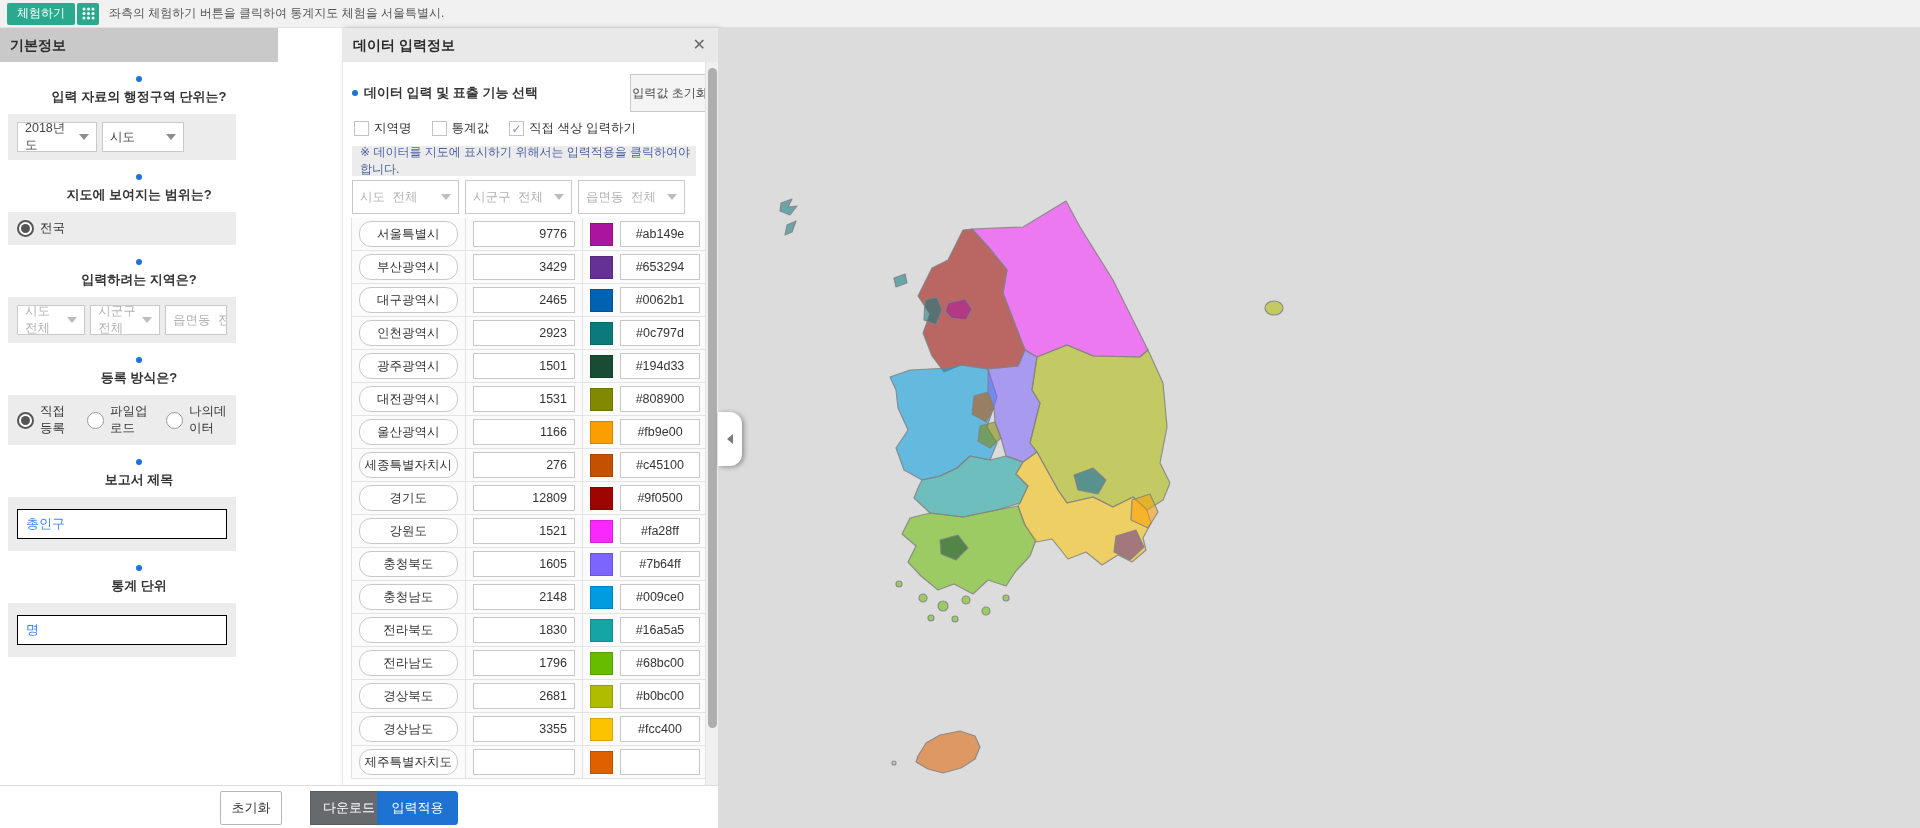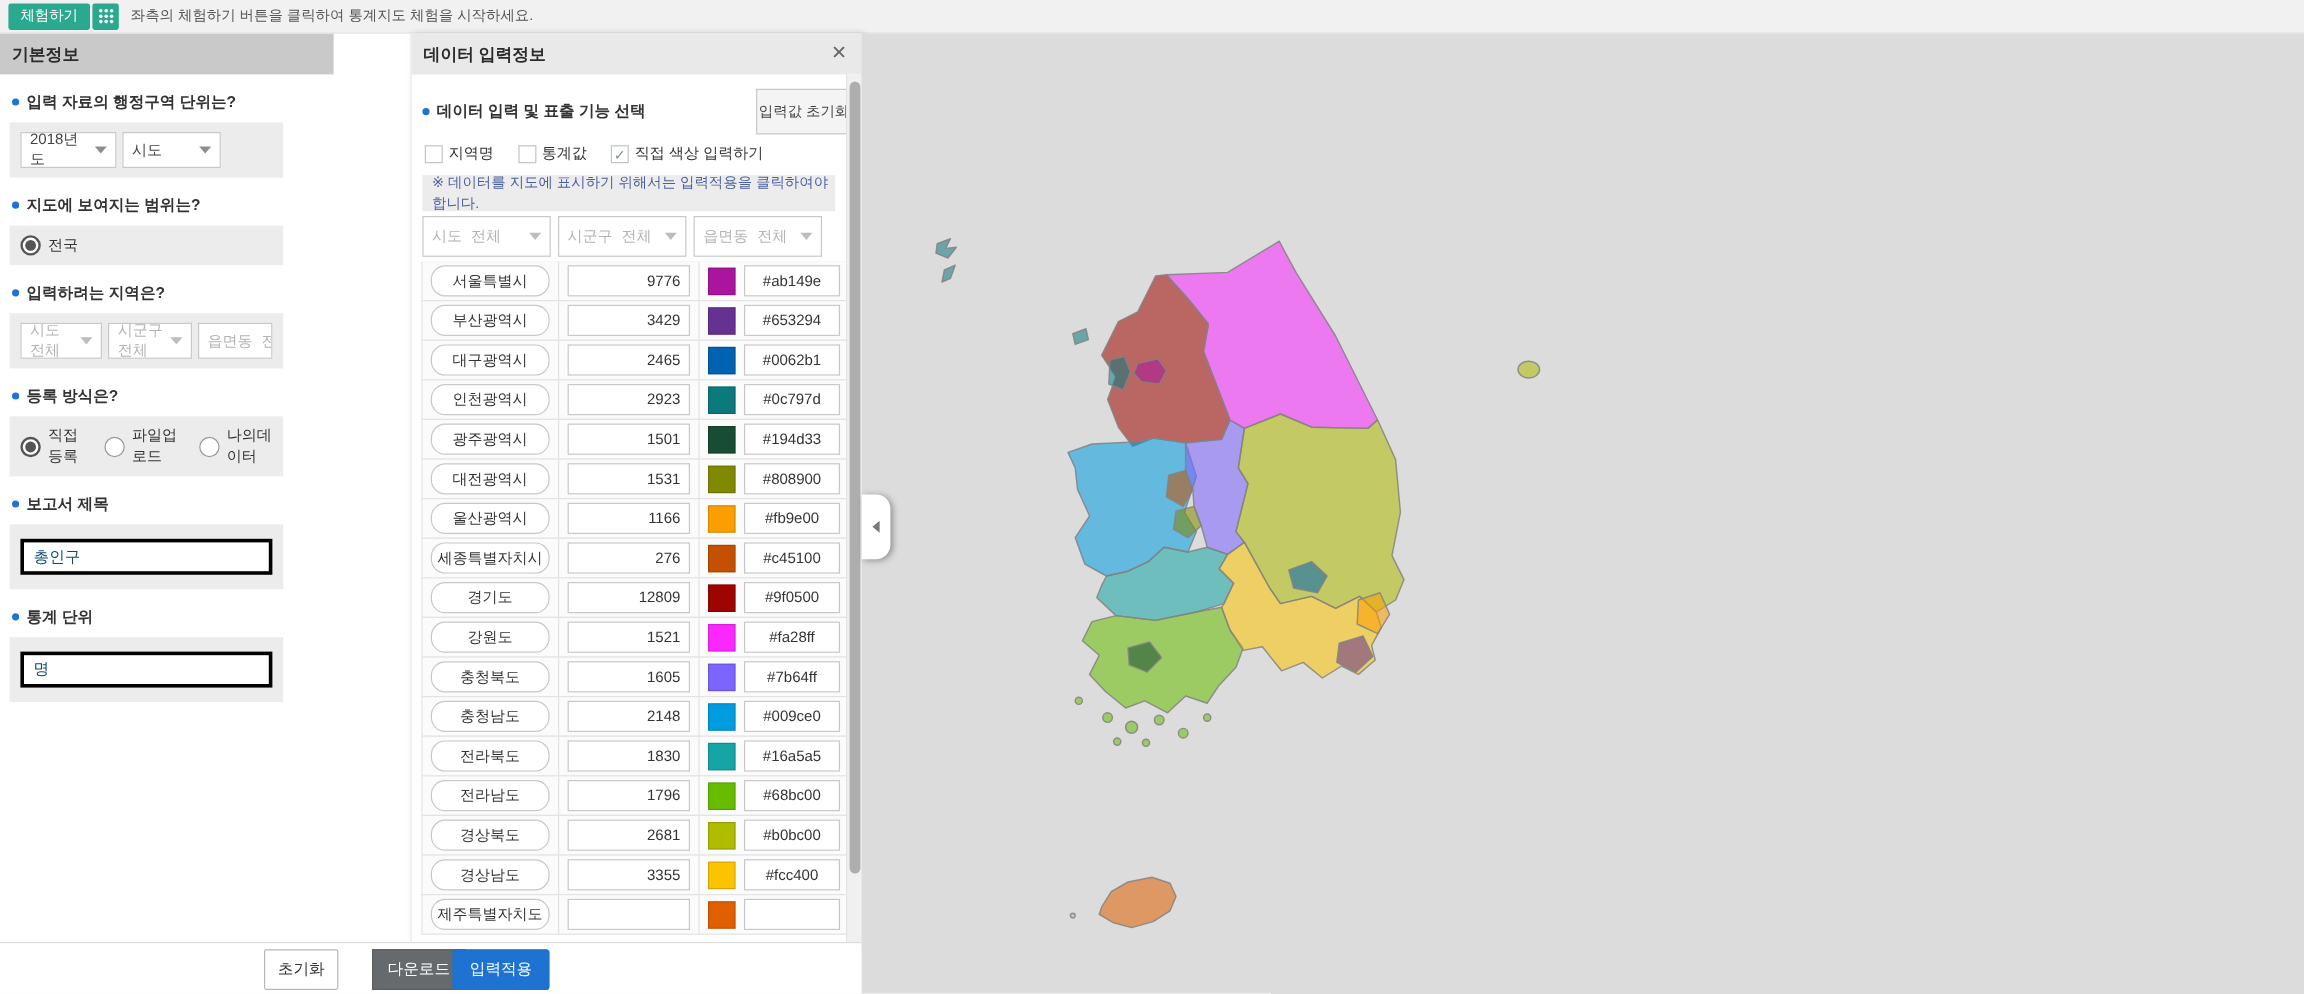--- a/index.html
+++ b/index.html
@@ -15,36 +15,36 @@
   .grid-btn { margin-left:2px; width:22px; height:22px; background:#2ba98e; border-radius:2px;
     display:flex; align-items:center; justify-content:center; cursor:pointer; }
   .topbar-msg { margin-left:10px; font-size:12px; color:#555; }
 
   
   .panel-header { height:34px; line-height:34px; padding-left:10px; font-size:14px;
     font-weight:bold; color:#2b2b2b; }
   .basic-panel { position:absolute; left:0; top:28px; width:278px; height:800px; background:#fff; }
   .basic-panel .panel-header { background:#c9c9c9; }
   .q-label { display:flex; align-items:center; gap:6px; margin:14px 10px 8px 10px;
-    font-size:13px; font-weight:bold; color:#333; }
+    font-size:13px; font-weight:bold; color:#333;flex-direction:column; }
   .bullet { width:5px; height:5px; border:3px solid #1b74d8; border-radius:50%; background:#fff; flex:0 0 auto; }
   .gray-box { background:#ececec; margin:0 0 0 8px; width:228px; padding:8px 9px; display:flex; gap:5px; align-items:center; }
   .fake-select { background:#fff; border:1px solid #c9c9c9; height:30px; display:flex;
     align-items:center; justify-content:space-between; padding:0 7px; font-size:12.5px; color:#444; cursor:pointer; }
   .fake-select .caret { width:0; height:0; border-left:5px solid transparent; border-right:5px solid transparent;
     border-top:6px solid #8d8d8d; margin-left:4px; flex:0 0 auto; }
   .fake-select.disabled { color:#b3b3b3;font-family:Liberation Mono, monospace; }
   .fake-select.disabled .caret { border-top-color:#bdbdbd; }
   .radio { width:17px; height:17px; border:1px solid #9a9a9a; border-radius:50%; background:#fff;
     display:inline-flex; align-items:center; justify-content:center; flex:0 0 auto; cursor:pointer; }
   .radio.selected { border:2px solid #555; }
   .radio.selected::after { content:""; width:9px; height:9px; border-radius:50%; background:#555; }
   .radio-item { display:flex; align-items:center; gap:6px; font-size:12.5px; color:#333; }
-  .text-input { background:#fff; border:3px solid #000000; height:30px; width:100%;
-    font-size:13px; color:#0c4a6e; padding:0 8px; font-family:inherit; }
+  .text-input { background:#fff; border:1px solid #000000; height:30px; width:100%;
+    font-size:13px; color:#3b82f6; padding:0 8px; font-family:inherit; }
 
   
   .data-panel { position:absolute; left:342px; top:28px; width:376px; height:757px; background:#fff;
     border-left:1px solid #e8e8e8; box-shadow:3px 0 6px rgba(0,0,0,.18); }
   .data-panel .panel-header { background:#e9e9e9; display:flex; justify-content:space-between; align-items:center; padding-right:12px; }
   .close-icon { font-size:16px; color:#666; font-weight:normal; cursor:pointer; line-height:1; }
   .section-row { position:absolute; left:9px; top:42px; width:358px; height:46px;
     display:flex; align-items:center; justify-content:space-between; }
   .section-label { display:flex; align-items:center; gap:6px; font-size:13px; font-weight:bold; color:#333; }
   .reset-values-btn { width:80px; height:38px; background:#f4f4f4; border:1px solid #c9c9c9;
@@ -107,21 +107,21 @@
           <circle cx="11" cy="2" r="1.5"></circle>
       <circle cx="2" cy="6.5" r="1.5"></circle>
           <circle cx="6.5" cy="6.5" r="1.5"></circle>
           <circle cx="11" cy="6.5" r="1.5"></circle>
       <circle cx="2" cy="11" r="1.5"></circle>
           <circle cx="6.5" cy="11" r="1.5"></circle>
           <circle cx="11" cy="11" r="1.5"></circle>
         </g>
     </svg>
   </span>
-  <span class="topbar-msg">좌측의 체험하기 버튼을 클릭하여 통계지도 체험을 시작하세요.</span>
+  <span class="topbar-msg">좌측의 체험하기 버튼을 클릭하여 통계지도 체험을 서울특별시.</span>
 </div>
 
 <div class="basic-panel">
   <div class="panel-header">기본정보</div>
 
   <div class="q-label">
     <span class="bullet"></span>
     <span>입력 자료의 행정구역 단위는?</span>
   </div>
   <div class="gray-box">

